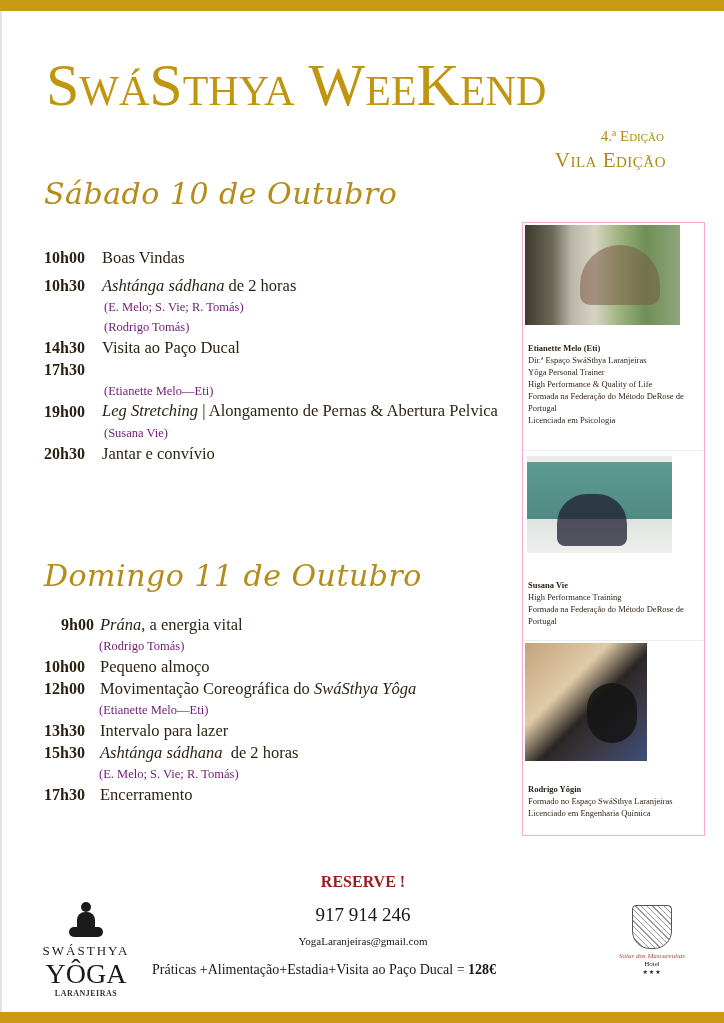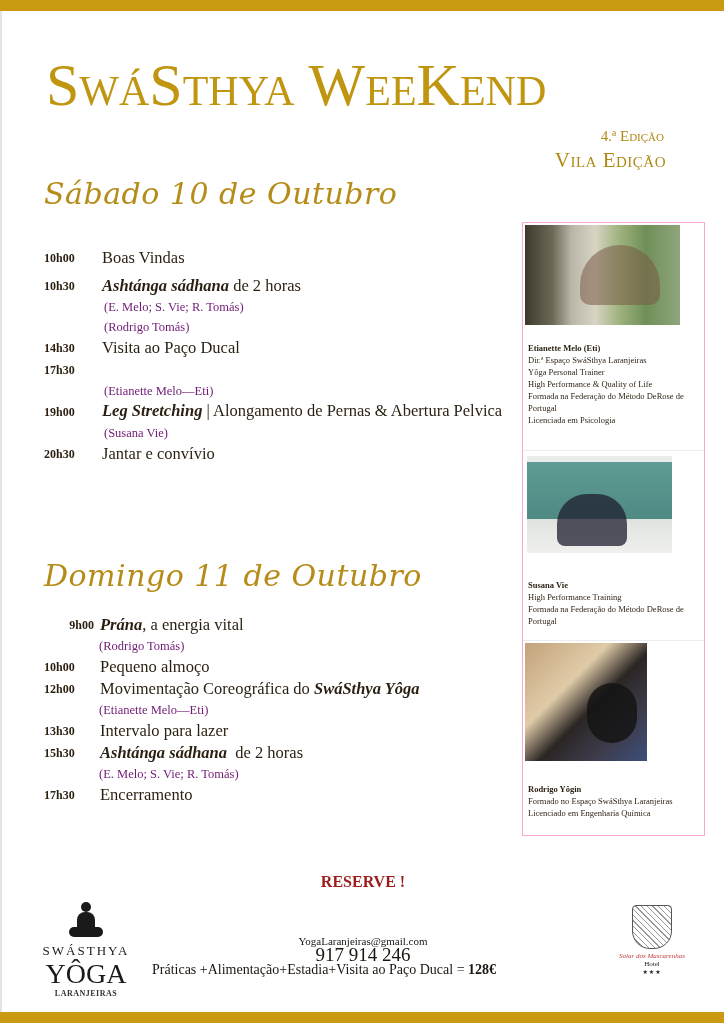--- a/index.html
+++ b/index.html
@@ -15,24 +15,24 @@
   .city { position: absolute; left: 520px; top: 148px; width: 146px; text-align: right; font-size: 21px; color: #b08914; font-variant: small-caps; letter-spacing: 0.5px; }
 
   .day-heading { position: absolute; font-family: "DejaVu Serif", serif; font-style: italic; color: #b58c18; font-size: 30px; line-height: 36px; white-space: nowrap; letter-spacing: 0.5px; }
   .day1 { left: 44px; top: 176px; }
   .day2 { left: 44px; top: 558px; }
 
   .schedule { position: absolute; width: 470px; }
   .sched1 { left: 44px; top: 247px; }
   .sched2 { left: 44px; top: 614px; }
   .row { display: flex; align-items: flex-start; }
-  .time { width: 58px; flex: 0 0 58px; font-weight: bold; font-size: 12px; line-height: 22px; color: #2a1f10; }
+  .time { width: 58px; flex: 0 0 58px; font-weight: bold; font-size: 16px; line-height: 22px; color: #2a1f10; }
   .sched2 .time { width: 56px; flex: 0 0 56px; }
   .desc { font-size: 16.5px; line-height: 22px; color: #2a1f10; }
-  .desc .it { font-style: italic; font-weight: bold; }
+  .desc .it { font-style: italic; }
   .sub { padding-left: 60px; font-size: 12.5px; line-height: 22px; color: #701a75; }
   .sched2 .sub { padding-left: 55px; }
 
   .sidebar { position: absolute; left: 522px; top: 222px; width: 183px; height: 614px; border: 1px solid #f9a8d4; background: #fff; }
   .card { position: absolute; left: 0; width: 181px; }
   .card.c1 { top: 0; height: 228px; border-bottom: 1px solid #ececec; }
   .card.c2 { top: 228px; height: 190px; border-bottom: 1px solid #ececec; }
   .card.c3 { top: 418px; height: 194px; }
   .photo { position: absolute; left: 2px; top: 2px; }
   .c1 .photo { width: 155px; height: 100px; background: linear-gradient(90deg, #3d3a2c 0%, #6e6a58 18%, #b9b6a8 30%, #d8d4c4 45%, #9bb07a 62%, #6f8f58 78%, #8fa67c 100%); }
@@ -42,21 +42,21 @@
   .c1 .figure { left: 55px; top: 20px; width: 80px; height: 60px; border-radius: 40px 40px 10px 10px; background: rgba(120,90,70,0.55); }
   .c2 .figure { left: 30px; top: 38px; width: 70px; height: 52px; border-radius: 30px 30px 8px 8px; background: rgba(30,30,45,0.75); }
   .c3 .figure { left: 62px; top: 40px; width: 50px; height: 60px; border-radius: 25px; background: rgba(20,20,20,0.85); }
   .info { position: absolute; left: 5px; font-size: 8.5px; line-height: 12px; color: #2a1f10; }
   .c1 .info { top: 119px; }
   .c2 .info { top: 128px; }
   .c3 .info { top: 142px; }
   .info .name { font-weight: bold; }
 
   .reserve { position: absolute; left: 300px; top: 873px; width: 126px; text-align: center; font-size: 16px; font-weight: bold; color: #9c1c1c; }
-  .phone { position: absolute; left: 280px; top: 904px; width: 166px; text-align: center; font-size: 19px; color: #1b1510; margin-top: 40px; }
+  .phone { position: absolute; left: 280px; top: 904px; width: 166px; text-align: center; font-size: 19px; color: #1b1510; }
   .email { position: absolute; left: 260px; top: 935px; width: 206px; text-align: center; font-size: 11px; color: #1b1510; }
   .price { position: absolute; left: 152px; top: 962px; width: 420px; font-size: 14px; color: #1b1510; white-space: nowrap; }
   .price b { font-weight: bold; }
 
   .logo-left { position: absolute; left: 38px; top: 902px; width: 96px; text-align: center; }
   .meditator { width: 34px; height: 38px; margin: 0 auto; position: relative; }
   .meditator .head { position: absolute; left: 12px; top: 0; width: 10px; height: 10px; border-radius: 50%; background: #1a1a1a; }
   .meditator .body { position: absolute; left: 8px; top: 10px; width: 18px; height: 18px; border-radius: 8px 8px 2px 2px; background: #1a1a1a; }
   .meditator .legs { position: absolute; left: 0; top: 25px; width: 34px; height: 10px; border-radius: 10px; background: #1a1a1a; }
   .logo-brand { font-size: 13px; letter-spacing: 2px; color: #1a1a1a; margin-top: 3px; }

